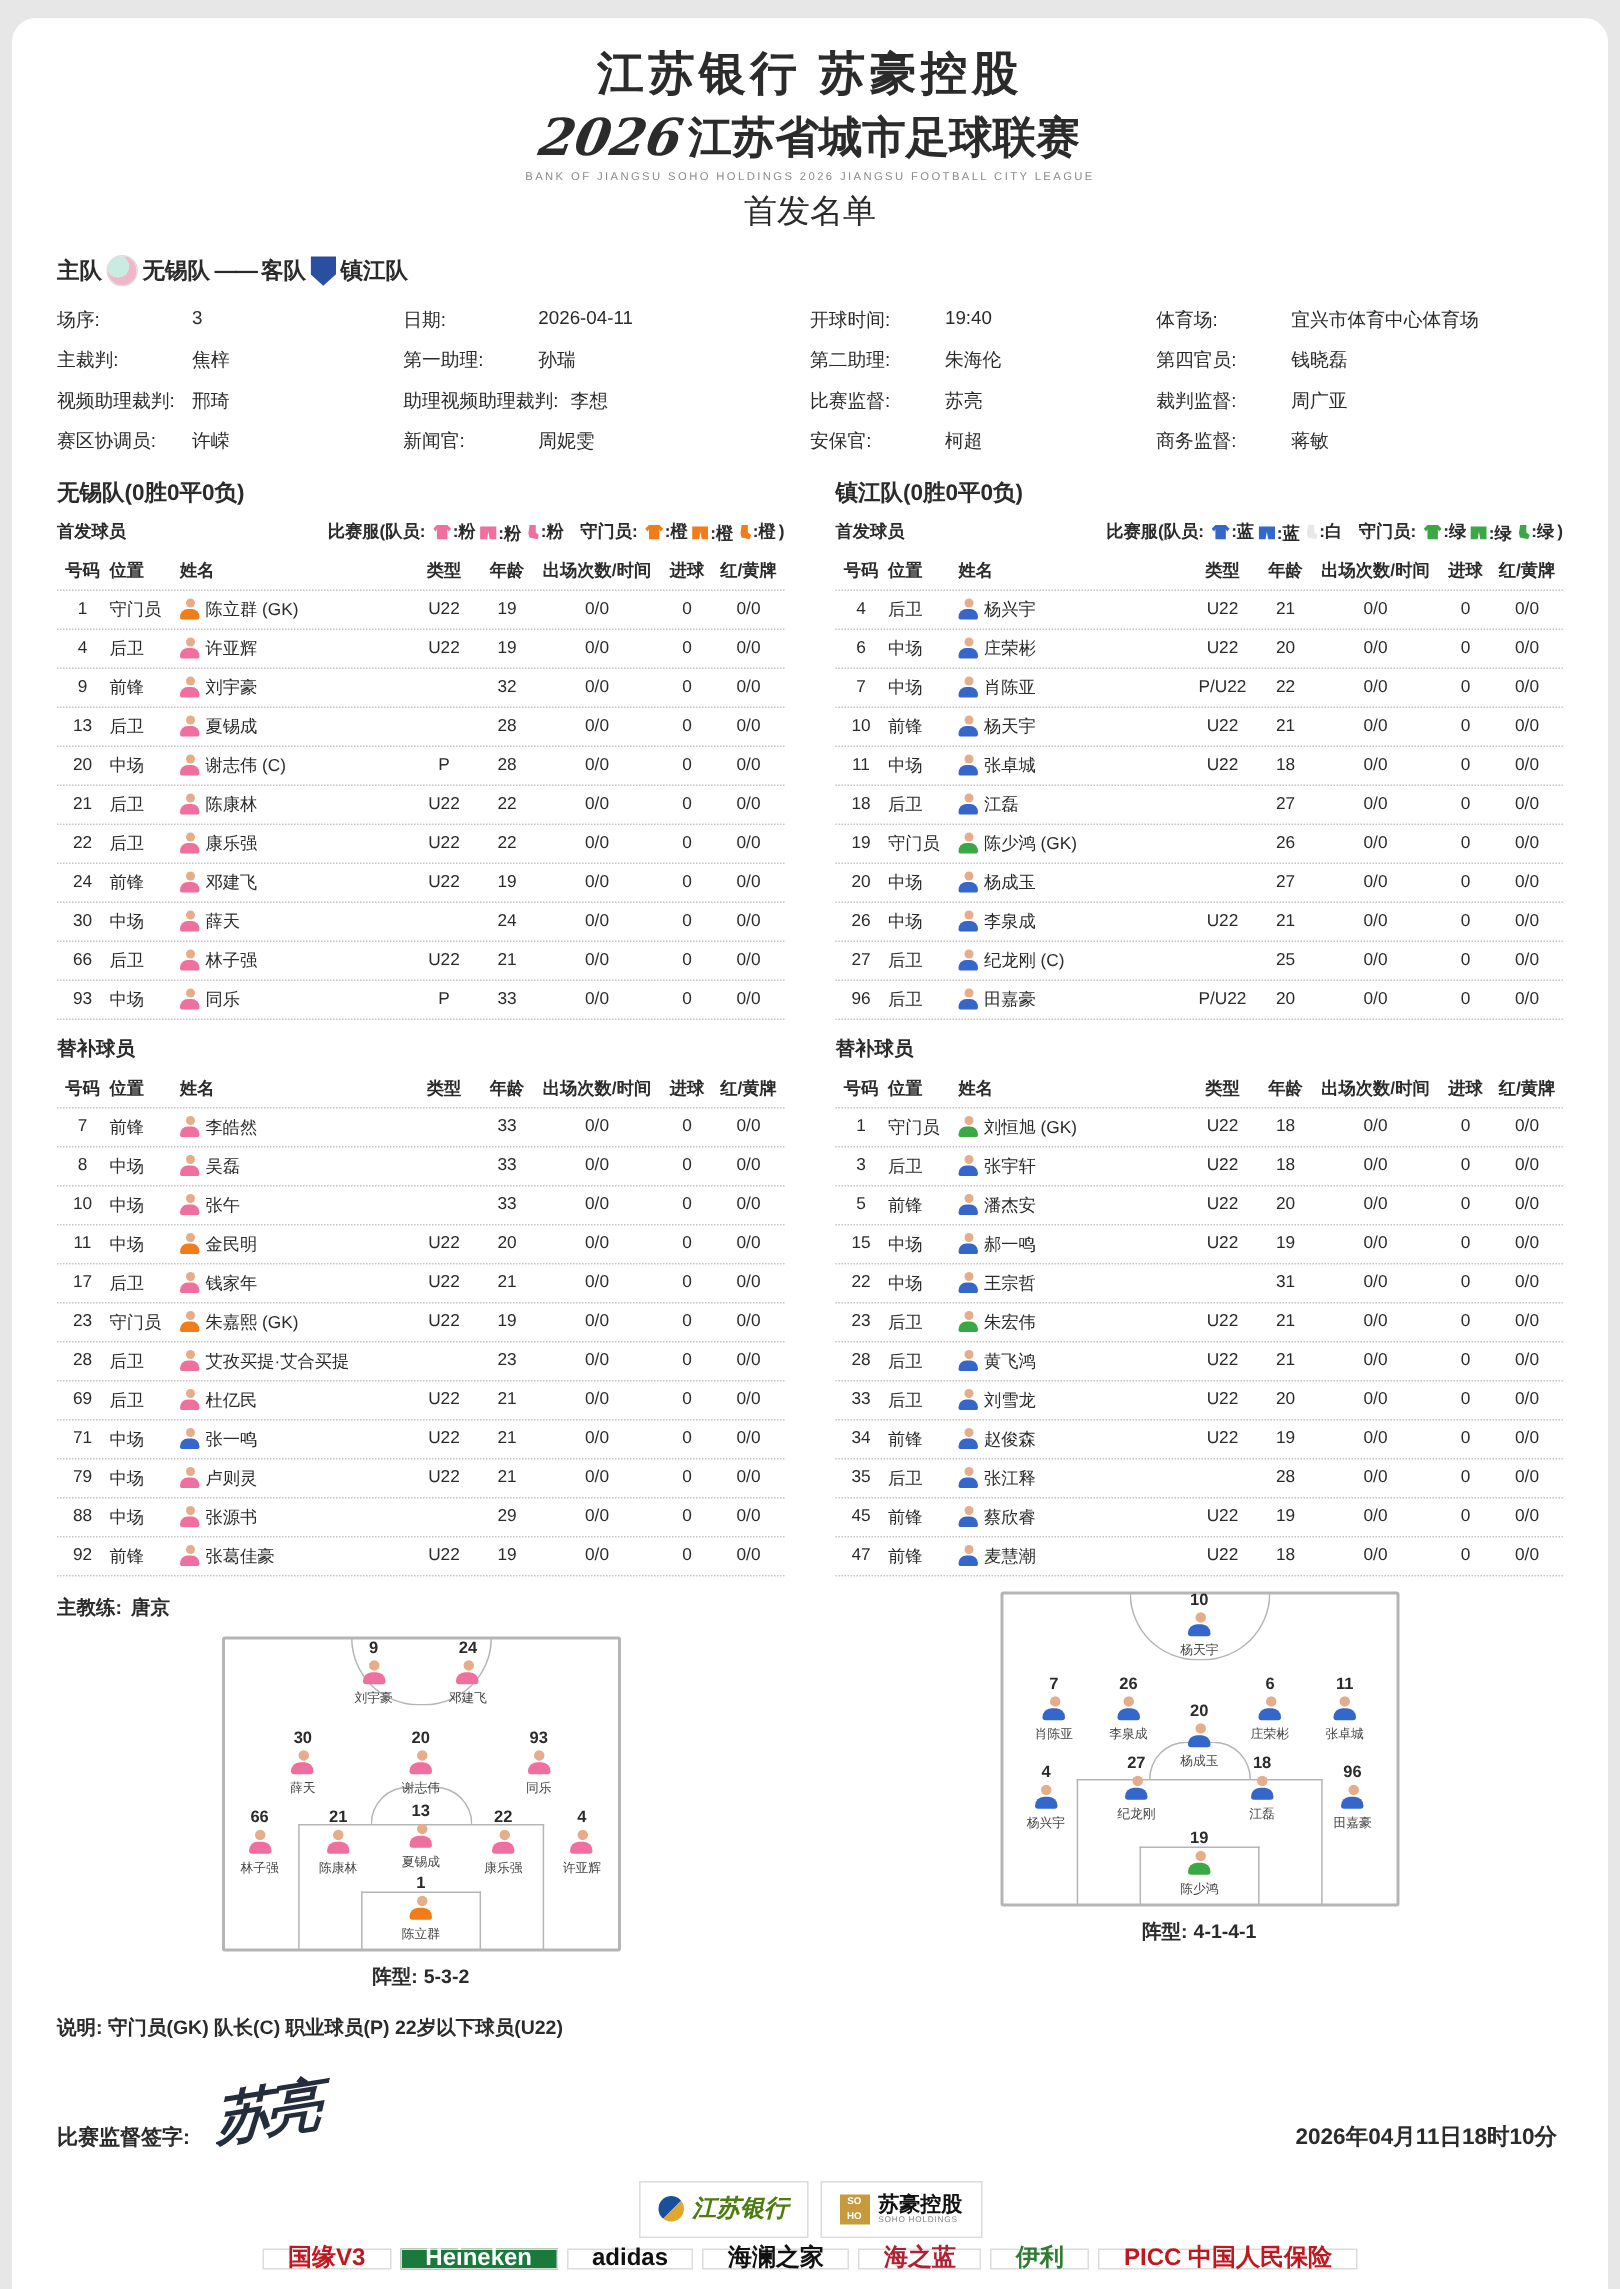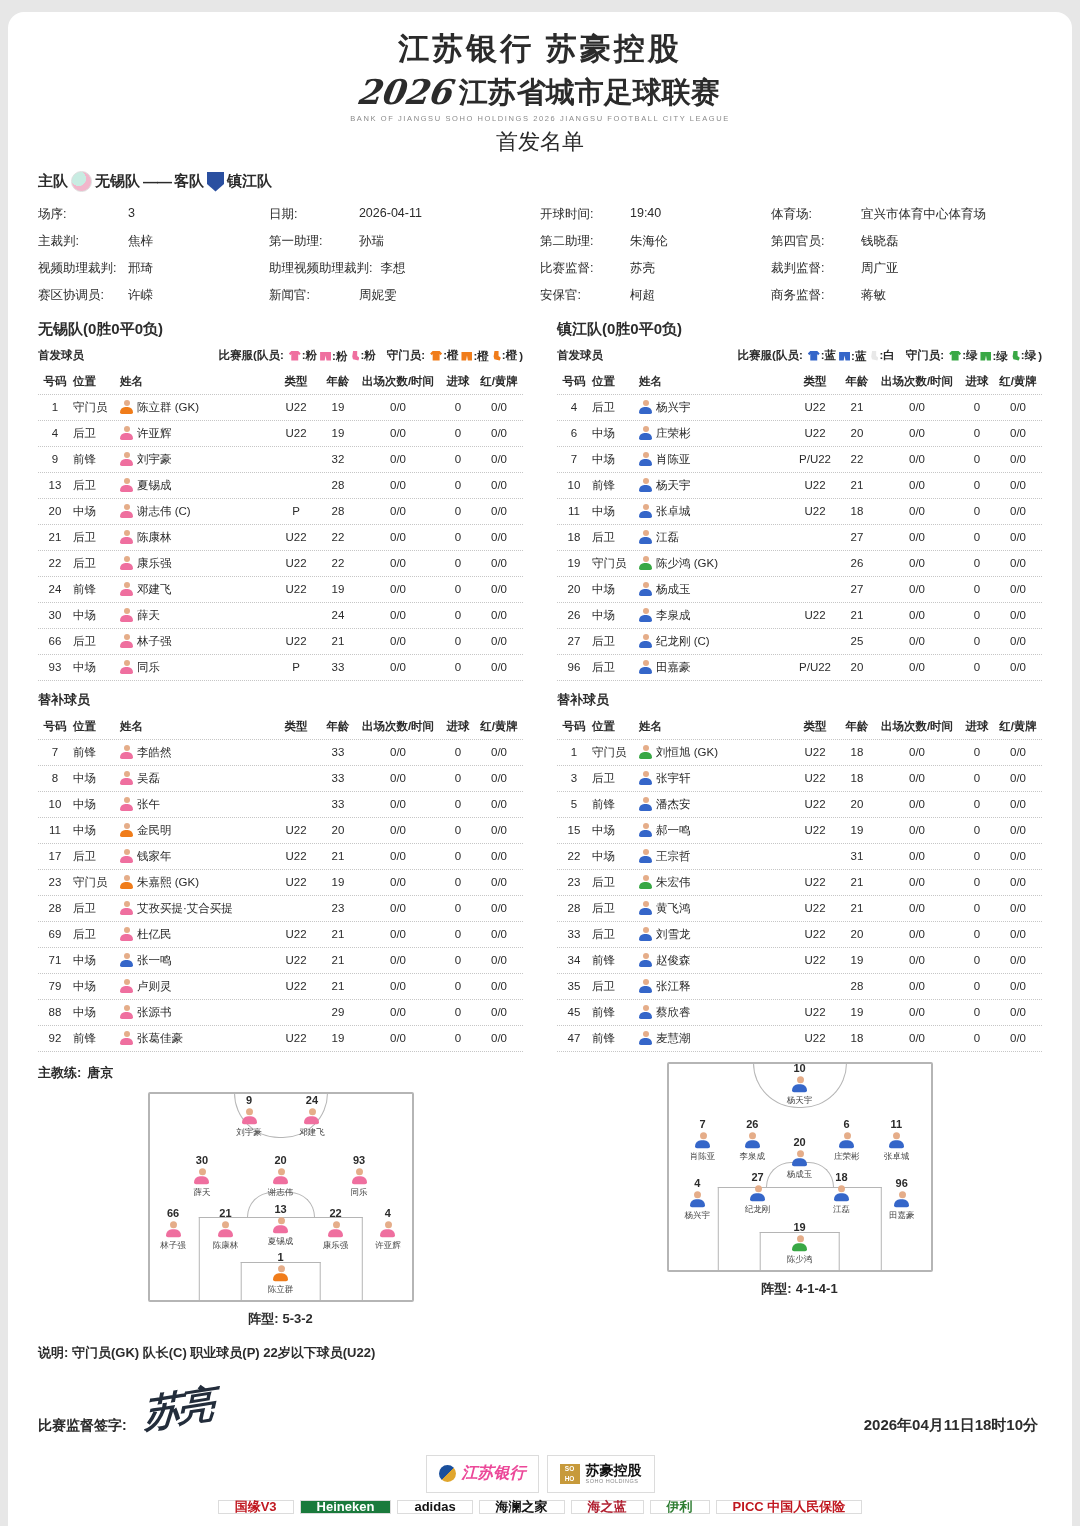--- a/index.html
+++ b/index.html
@@ -68,28 +68,28 @@
   .formation span{margin:0 2px}
   
   .legend{font-weight:bold;font-size:13px;margin-top:16px}
   .sigrow{display:flex;align-items:flex-end;margin-top:22px}
   .sig-label{font-weight:bold;font-size:14px}
   .sig-script{font-family:"DejaVu Serif",serif;font-style:italic;font-weight:bold;font-size:38px;transform:rotate(-9deg) skewX(-8deg);margin-left:16px;color:#232d3b;letter-spacing:-4px}
   .datetime{margin-left:auto;font-weight:bold;font-size:15px;padding-right:4px}
   .sp-primary{display:flex;justify-content:center;gap:8px;margin-top:20px}
   .sp-box{border:1px solid #dcdcdc;height:36px;display:flex;align-items:center;gap:6px;padding:0 12px}
   .bank-icon{width:17px;height:17px;border-radius:50%;background:linear-gradient(135deg,#1a4f9c 52%,#e0a62e 52%)}
-  .bank-name{font-family:"DejaVu Serif",serif;font-style:italic;font-weight:bold;font-size:16px;color:#ec4899}
+  .bank-name{font-family:"DejaVu Serif",serif;font-style:italic;font-weight:bold;font-size:16px;color:#4d7c0f}
   .soho-icon{width:20px;height:20px;background:#c79a3b;color:#fff;font-size:6.5px;font-weight:bold;line-height:1.4;text-align:center;display:flex;flex-direction:column;justify-content:center}
   .soho-text{display:flex;flex-direction:column;line-height:1.1}
   .soho-name{font-weight:bold;font-size:14px;color:#111}
   .soho-sub{font-size:5.5px;color:#888;letter-spacing:.5px}
   .sp-row{display:flex;justify-content:center;gap:6px;margin-top:7px}
   .chip{border:1px solid #dcdcdc;background:#fff;font-weight:bold;display:flex;align-items:center;white-space:nowrap;box-sizing:border-box}
-  .sp-row.r2 .chip{height:14px;padding:0 16px;font-size:13px}
+  .sp-row.r2 .chip{height:14px;padding:0 16px;font-size:16px}
 </style>
 </head>
 <body>
 
 <div class="page">
 
   <div class="hdr">
     <div class="h-sponsors">江苏银行  苏豪控股</div>
     <div class="h-title"><span class="h-year">2026</span><span>江苏省城市足球联赛</span></div>
     <div class="h-en">BANK OF JIANGSU   SOHO HOLDINGS   2026   JIANGSU FOOTBALL CITY LEAGUE</div>

